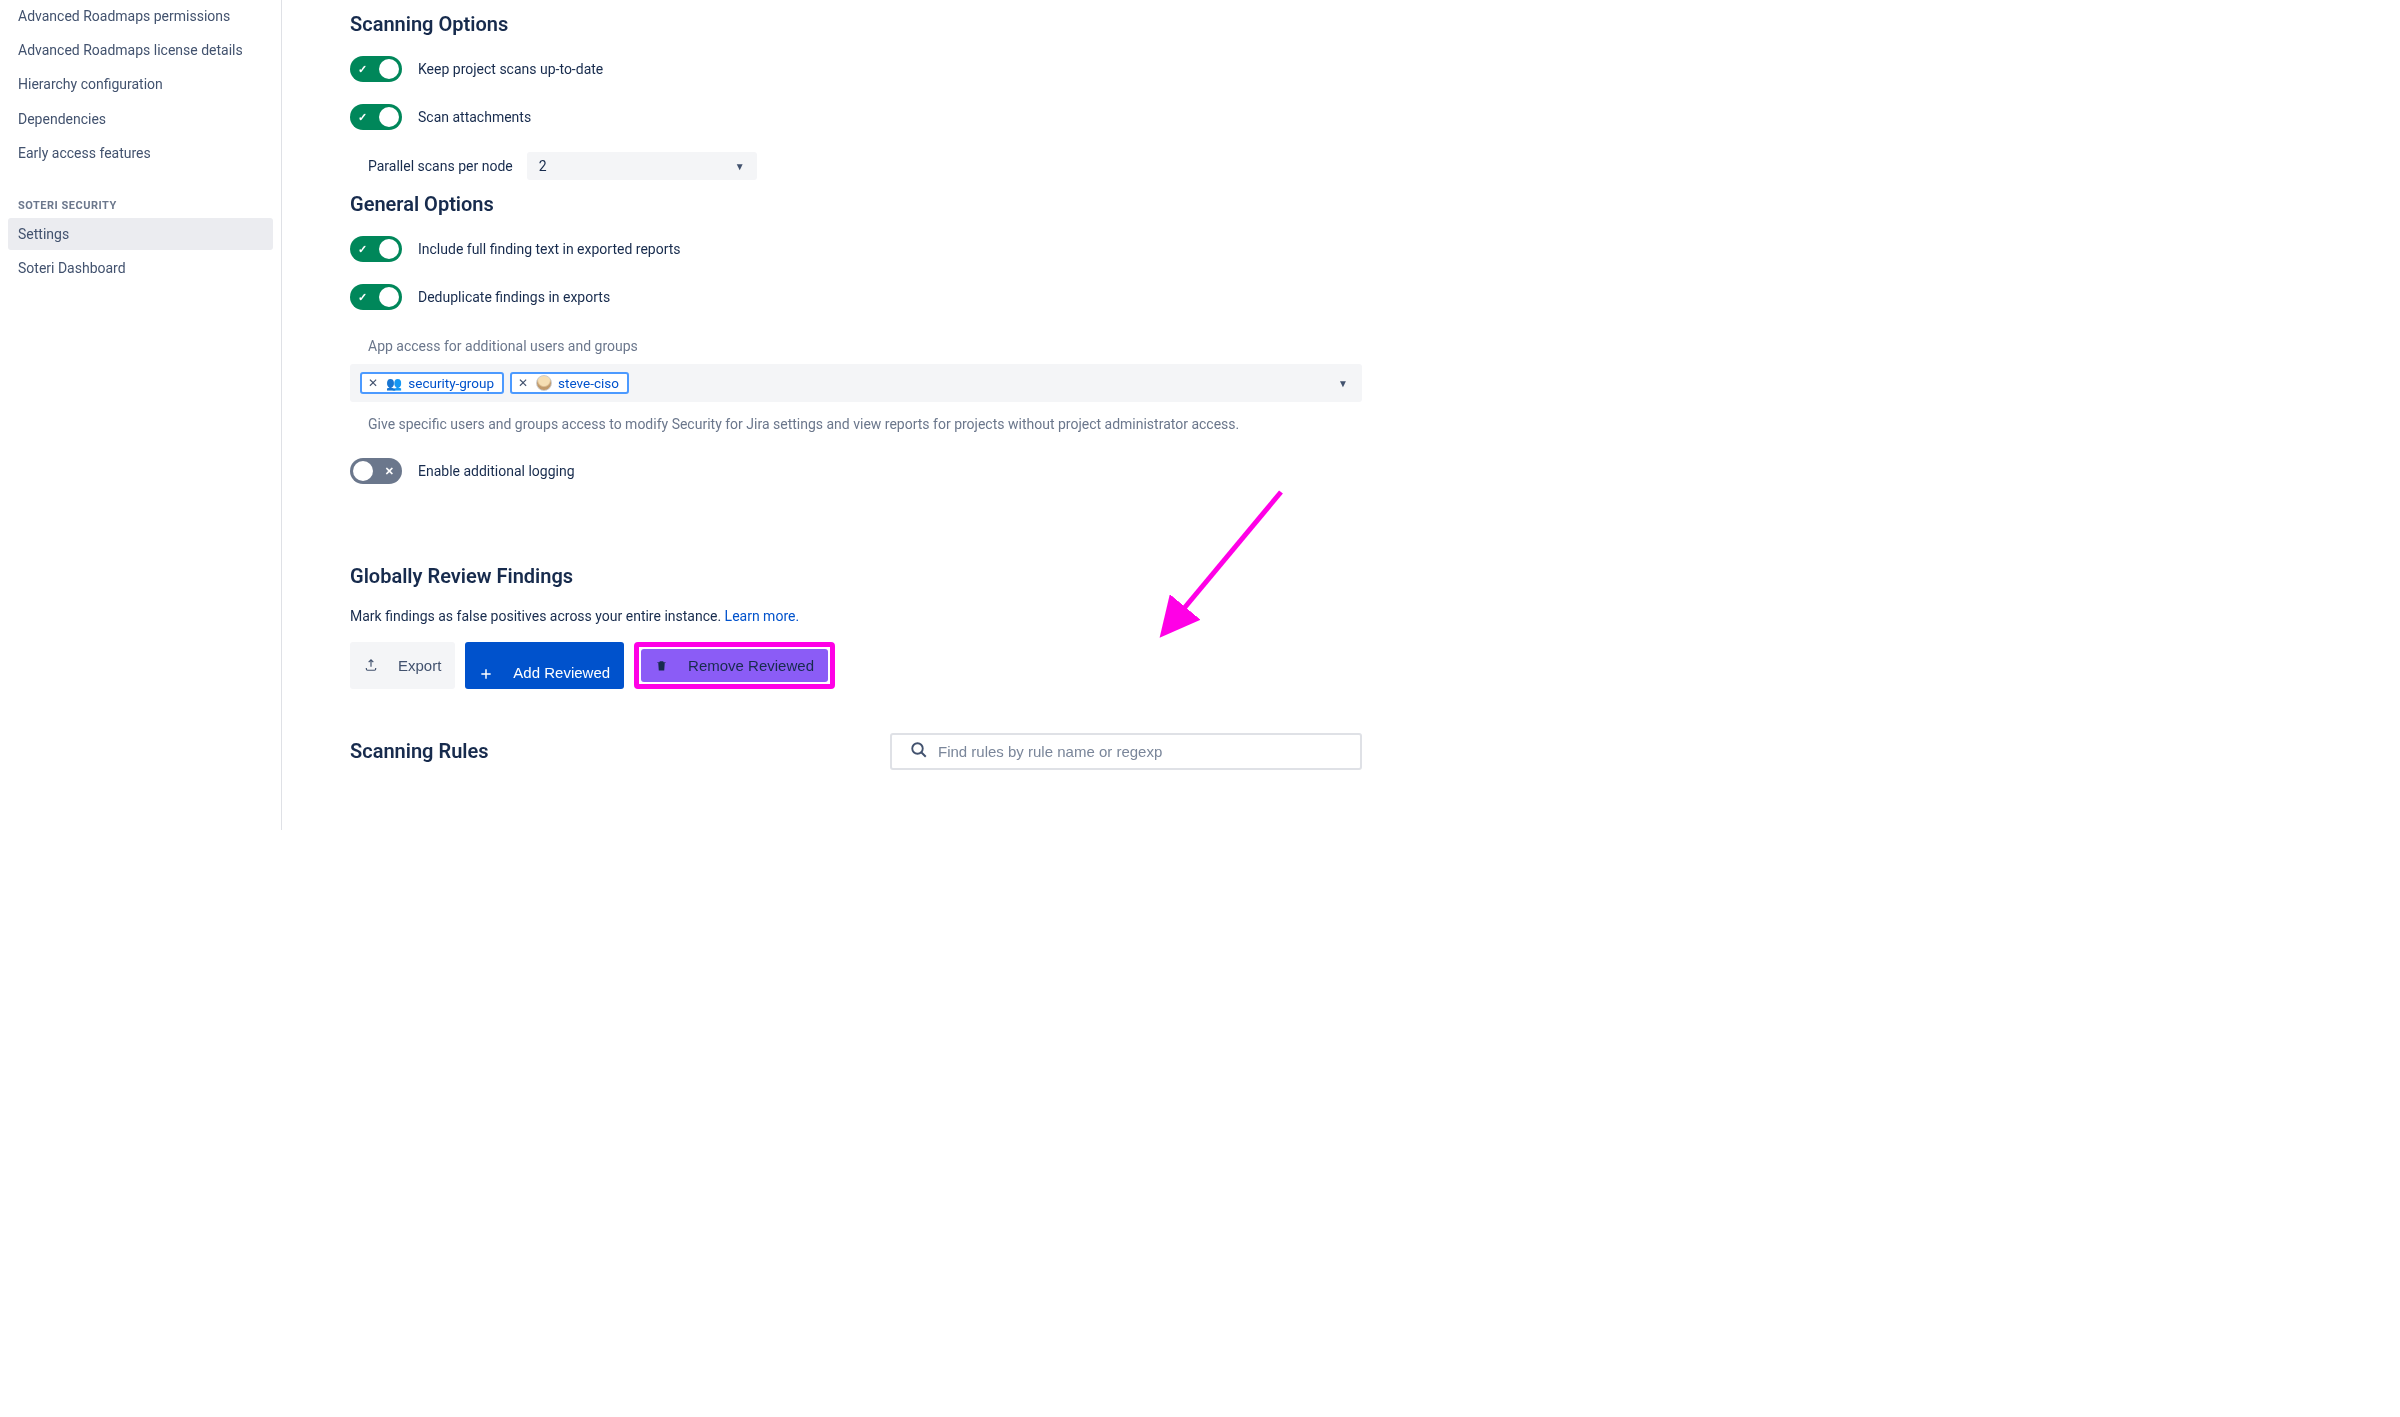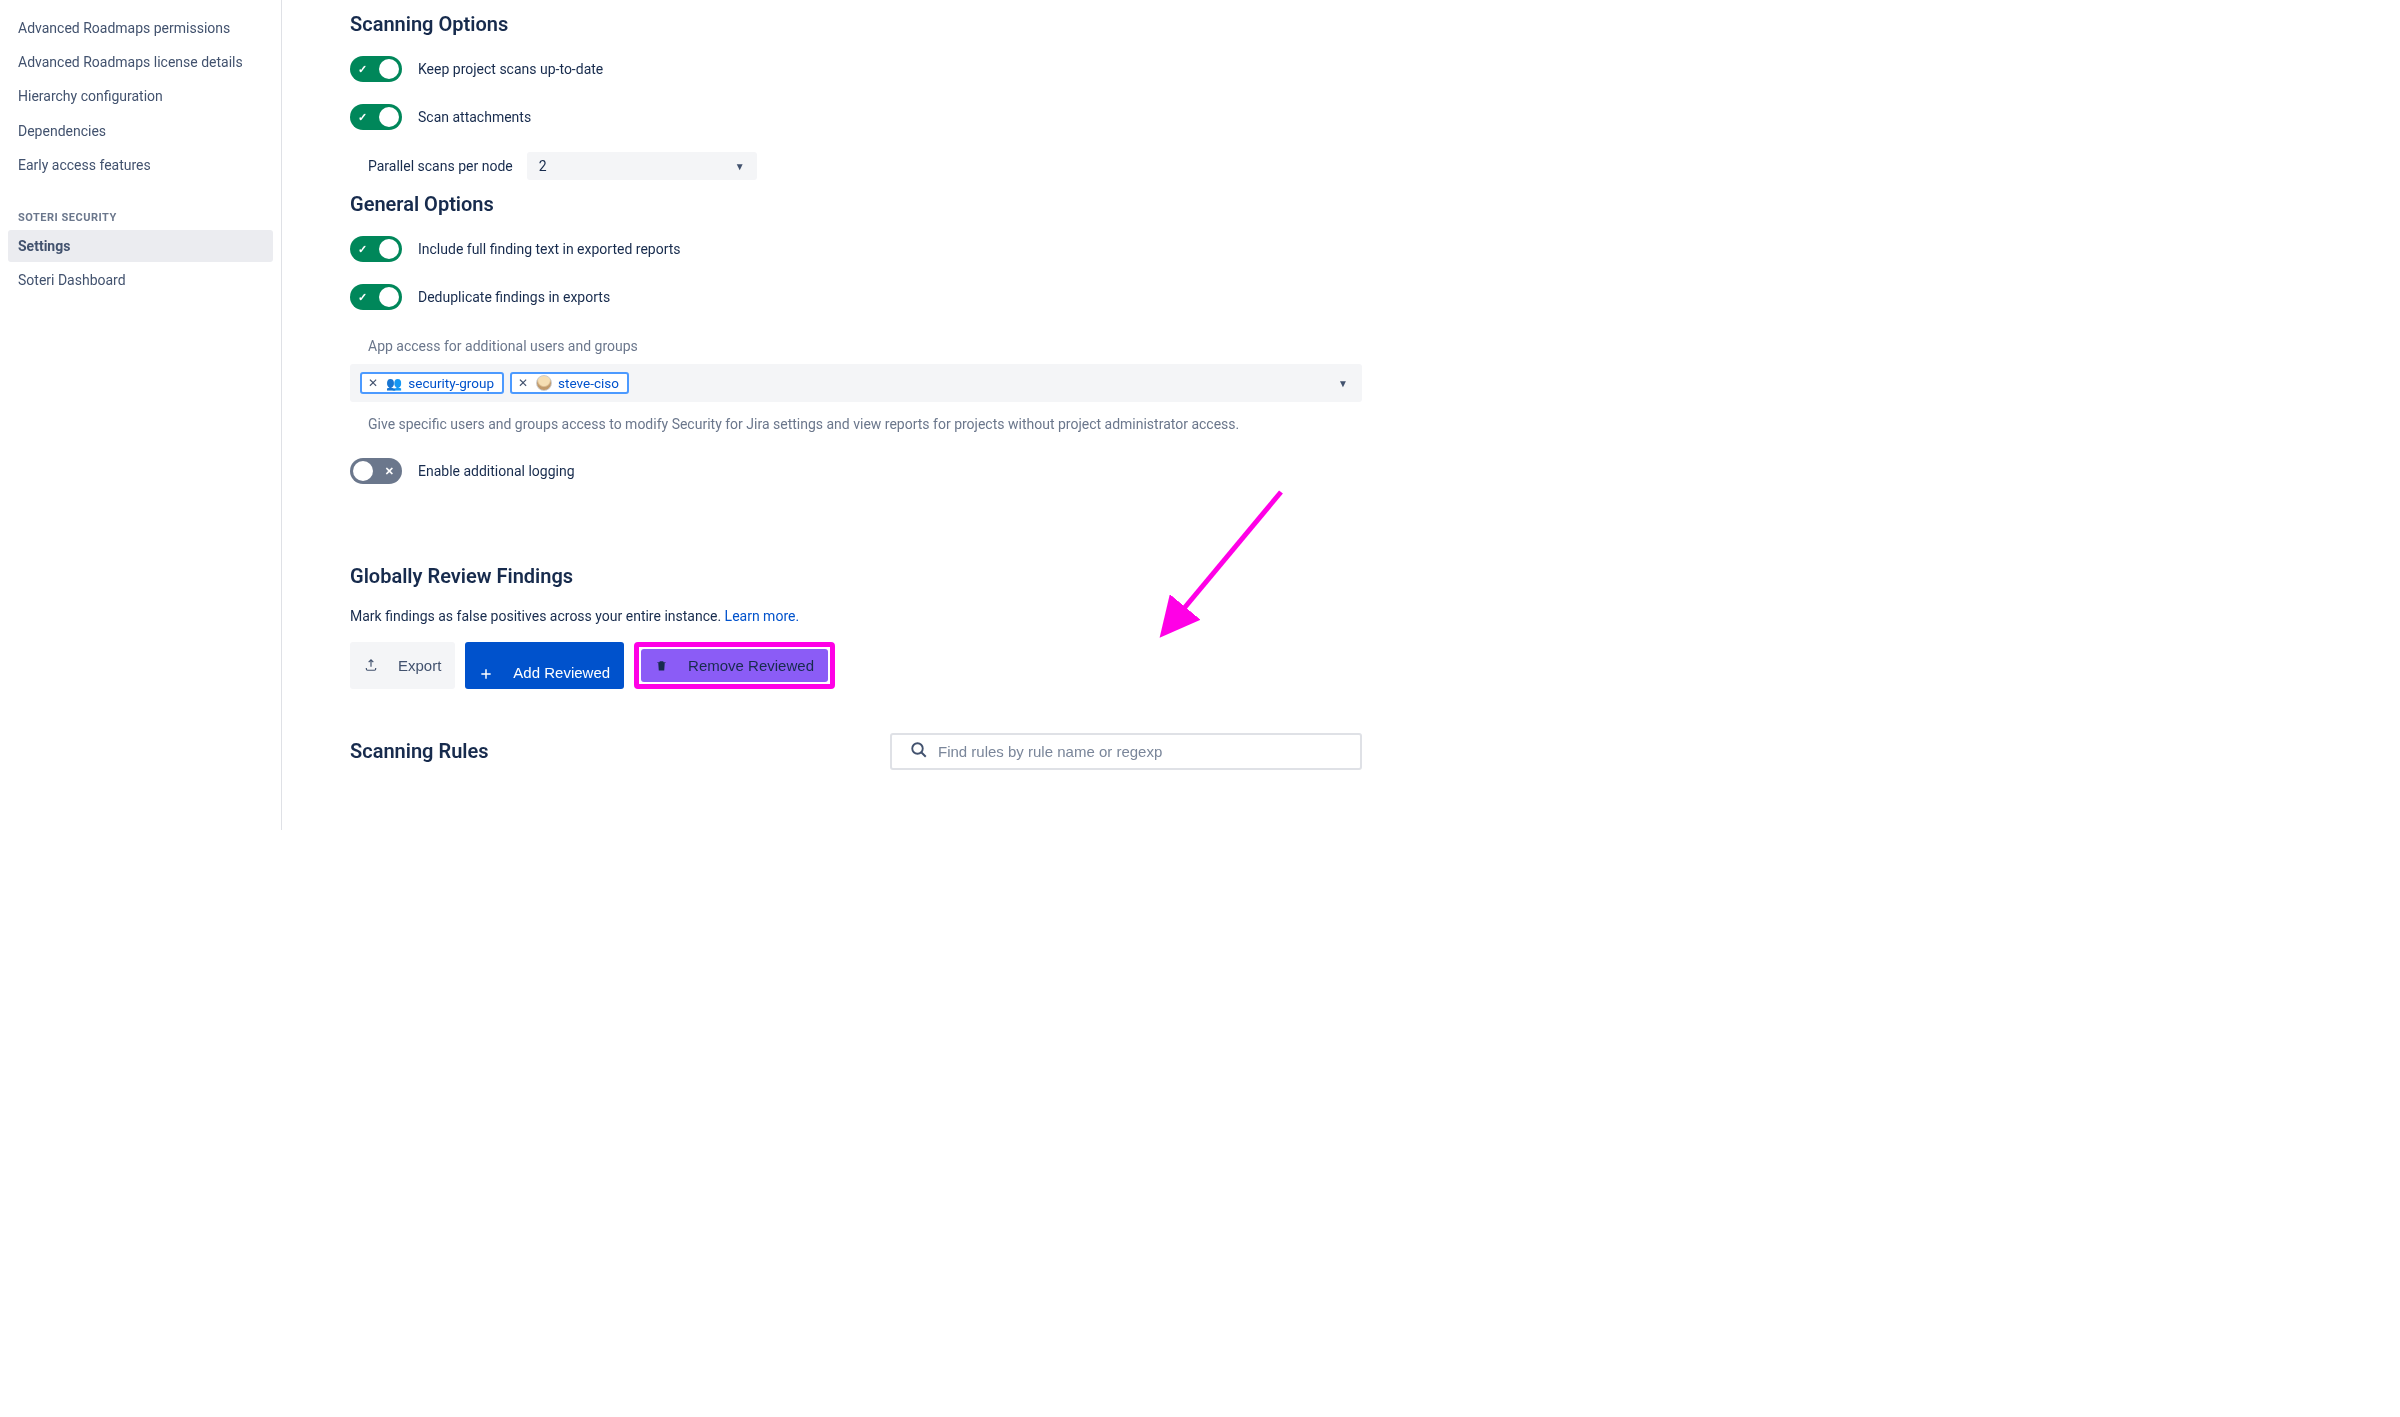--- a/index.html
+++ b/index.html
@@ -6,36 +6,36 @@
   body {
     font-family: -apple-system, BlinkMacSystemFont, "Segoe UI", Roboto, Helvetica, Arial, sans-serif;
     font-size: 14px;
     color: #172B4D;
     background: #fff;
   }
   .layout { display: flex; }
   .sidebar {
     width: 282px;
     border-right: 1px solid #DFE1E6;
-    padding: 12px 8px;
+    padding: 0 8px;
     flex-shrink: 0;
   }
   .sidebar-item {
     padding: 7px 10px;
     color: #42526E;
     font-size: 14px;
     line-height: 1.3;
     cursor: pointer;
     border-radius: 3px;
     margin-bottom: 2px;
   }
   .sidebar-item.active {
     background: #EBECF0;
     color: #42526E;
-    font-weight: 700;
+    font-weight: 400;
   }
   .sidebar-section-header {
     font-size: 11px;
     font-weight: 700;
     letter-spacing: 0.5px;
     color: #6B778C;
     text-transform: uppercase;
     padding: 28px 10px 6px 10px;
   }
   .main {

